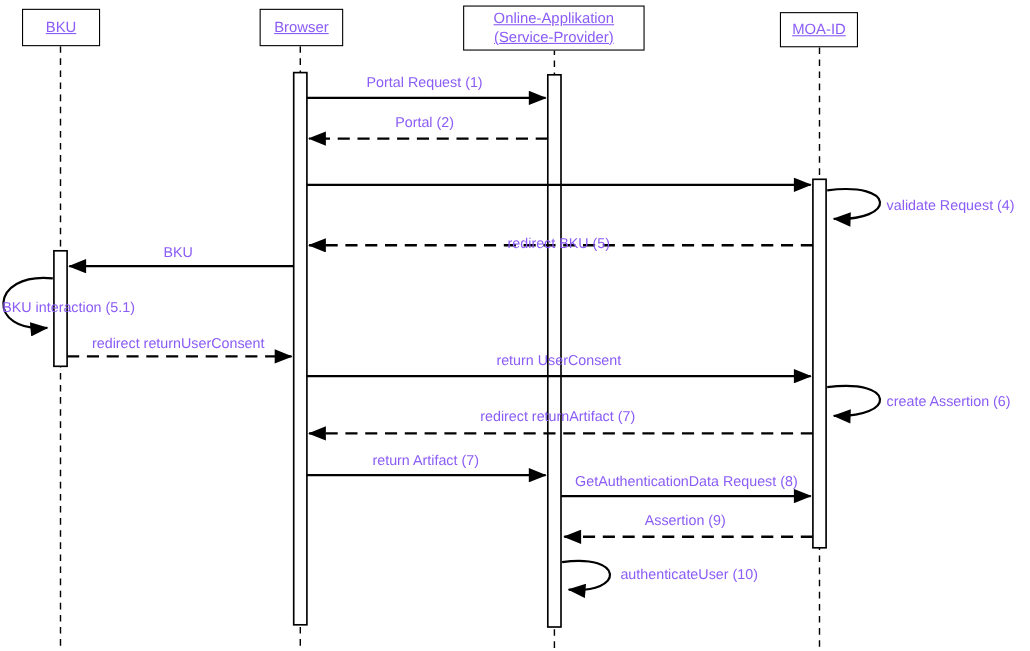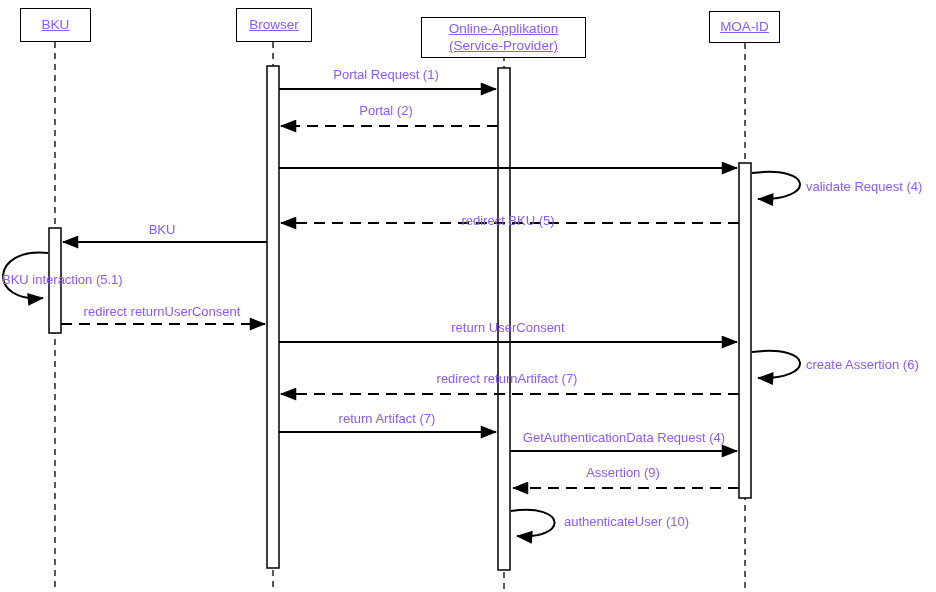--- a/index.html
+++ b/index.html
@@ -56,35 +56,35 @@
     <line class="msg-dashed" x1="739" y1="488" x2="513" y2="488" marker-end="url(#arr)"></line>
     <path class="msg-self" d="M511,511 C568,503 568,540 517,536" marker-end="url(#arr)"></path>
   </svg>
 
   <div class="actor-box" style="left:20px;top:8px;width:71px;height:34px;">
     <span>BKU</span>
   </div>
   <div class="actor-box" style="left:236px;top:8px;width:76px;height:34px;">
     <span>Browser</span>
   </div>
-  <div class="actor-box" style="left:421px;top:17px;width:165px;height:41px;">
+  <div class="actor-box" style="left:421px;top:5px;width:165px;height:41px;">
     <span>Online-Applikation (Service-Provider)</span>
   </div>
   <div class="actor-box" style="left:709px;top:11px;width:71px;height:32px;">
     <span>MOA-ID</span>
   </div>
 
   <div class="msg-label centered" style="left:386px;top:66px;">Portal Request (1)</div>
   <div class="msg-label centered" style="left:386px;top:102px;">Portal (2)</div>
   <div class="msg-label" style="left:806px;top:178px;">validate Request (4)</div>
   <div class="msg-label centered" style="left:508px;top:212px;">redirect BKU (5)</div>
   <div class="msg-label centered" style="left:162px;top:221px;">BKU</div>
   <div class="msg-label" style="left:2px;top:271px;">BKU interaction (5.1)</div>
   <div class="msg-label centered" style="left:162px;top:303px;">redirect returnUserConsent</div>
   <div class="msg-label centered" style="left:508px;top:319px;">return UserConsent</div>
   <div class="msg-label" style="left:806px;top:356px;">create Assertion (6)</div>
   <div class="msg-label centered" style="left:507px;top:370px;">redirect returnArtifact (7)</div>
   <div class="msg-label centered" style="left:387px;top:410px;">return Artifact (7)</div>
-  <div class="msg-label centered" style="left:624px;top:429px;">GetAuthenticationData Request (4)</div>
+  <div class="msg-label centered" style="left:624px;top:429px;">GetAuthenticationData Request (8)</div>
   <div class="msg-label centered" style="left:623px;top:464px;">Assertion (9)</div>
   <div class="msg-label" style="left:564px;top:513px;">authenticateUser (10)</div>
 
 </div>
 
 </body></html>

